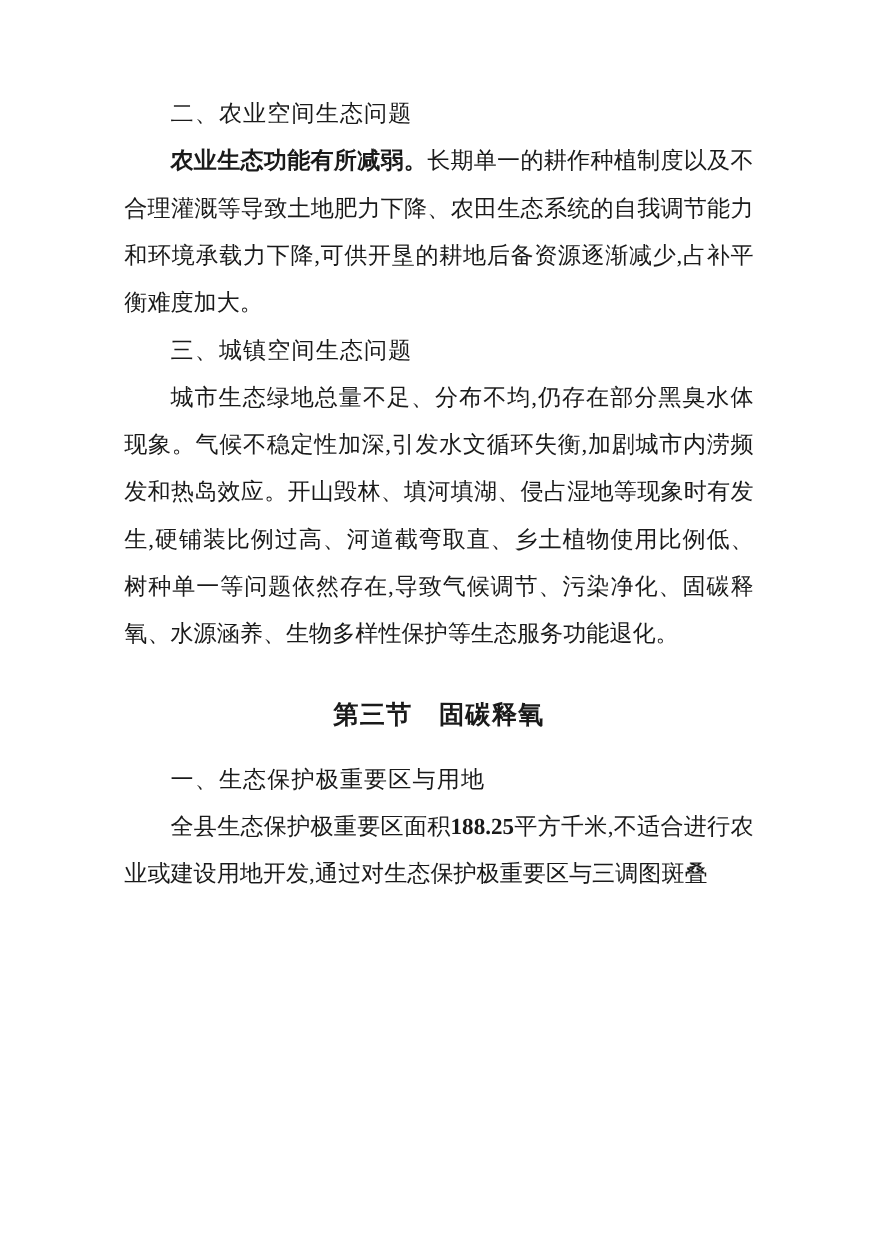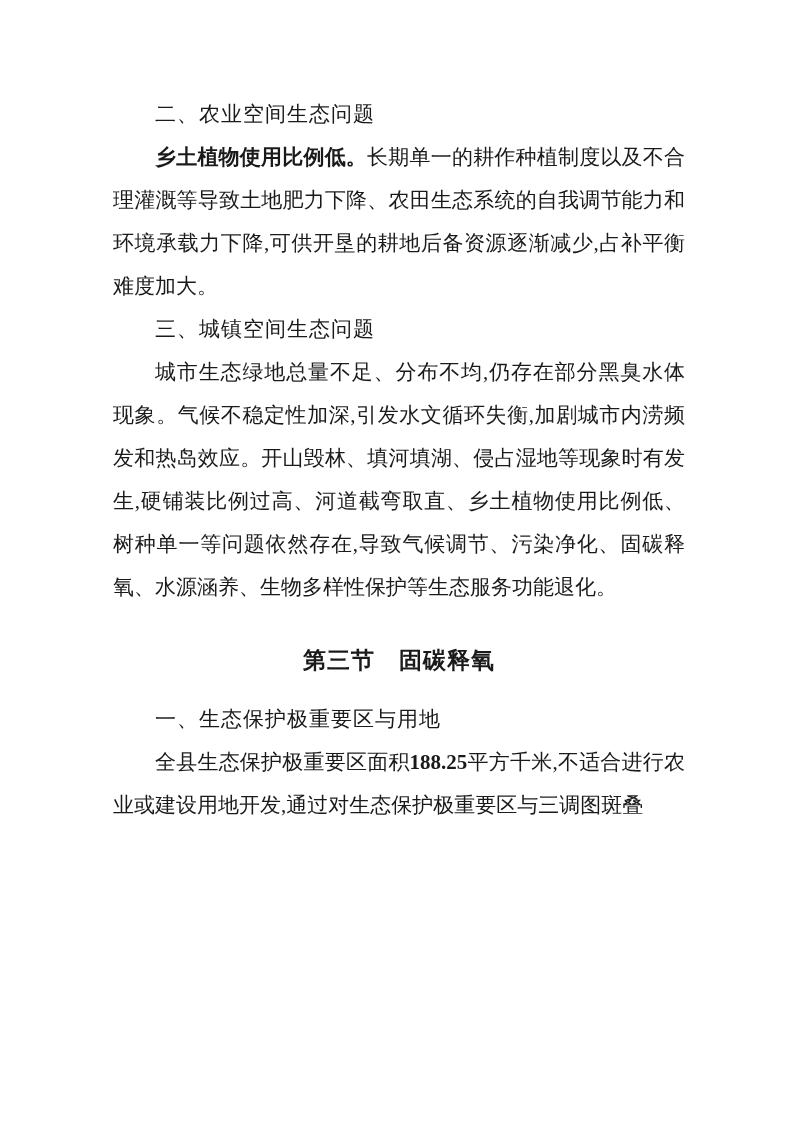--- a/index.html
+++ b/index.html
@@ -4,21 +4,21 @@
 <style>
   html, body {
     margin: 0;
     padding: 0;
     background: #ffffff;
   }
   .page {
     position: relative;
     width: 794px;
     height: 929px;
-    margin: 11px auto;
+    margin: 0 auto;
     background: #ffffff;
     overflow: hidden;
     font-family: "Liberation Serif", "DejaVu Serif", serif;
     color: #1a1a1a;
     border-radius: 31px;
   }
   .content {
     position: absolute;
     left: 113px;
     top: 82px;
@@ -66,21 +66,21 @@
   }
 </style>
 </head>
 <body>
 
 <div class="page">
   <div class="content">
 
     <h3 class="h-level2">二、农业空间生态问题</h3>
 
-    <p class="para"><span class="lead">乡土植物使用比例低。</span><span>长期单一的耕作种植制度以及不合理灌溉等导致土地肥力下降、农田生态系统的自我调节能力和环境承载力下降,可供开垦的耕地后备资源逐渐减少,占补平衡难度加大。</span></p>
+    <p class="para"><span class="lead">农业生态功能有所减弱。</span><span>长期单一的耕作种植制度以及不合理灌溉等导致土地肥力下降、农田生态系统的自我调节能力和环境承载力下降,可供开垦的耕地后备资源逐渐减少,占补平衡难度加大。</span></p>
 
 
     <h3 class="h-level2">三、城镇空间生态问题</h3>
 
     <p class="para">城市生态绿地总量不足、分布不均,仍存在部分黑臭水体现象。气候不稳定性加深,引发水文循环失衡,加剧城市内涝频发和热岛效应。开山毁林、填河填湖、侵占湿地等现象时有发生,硬铺装比例过高、河道截弯取直、乡土植物使用比例低、树种单一等问题依然存在,导致气候调节、污染净化、固碳释氧、水源涵养、生物多样性保护等生态服务功能退化。</p>
 
     <h2 class="section-title">第三节　固碳释氧</h2>
 
     <h3 class="h-level2">一、生态保护极重要区与用地</h3>
 

